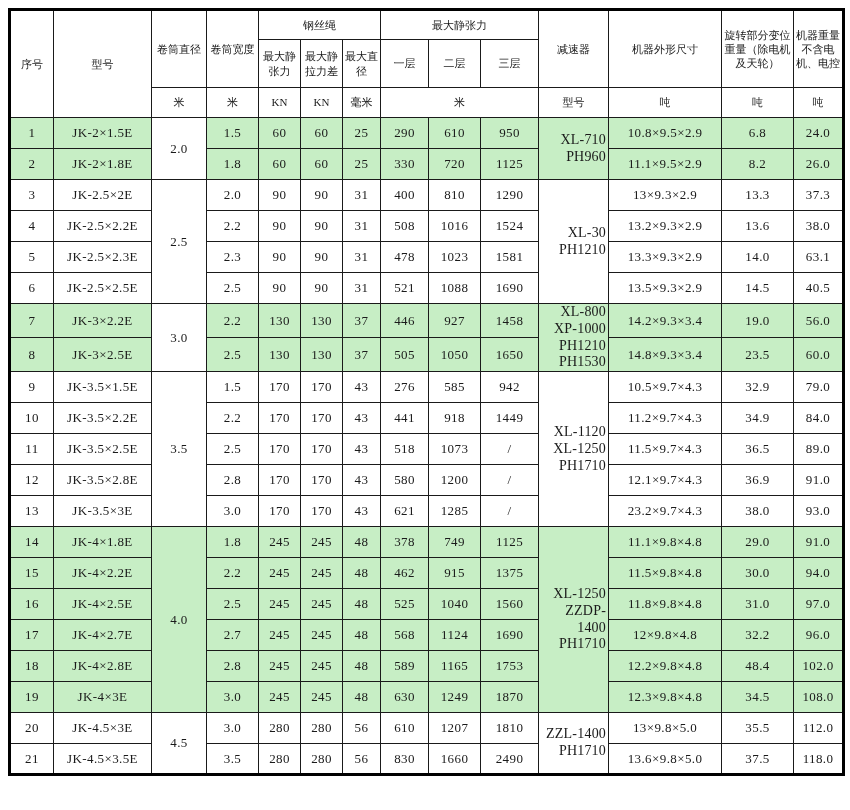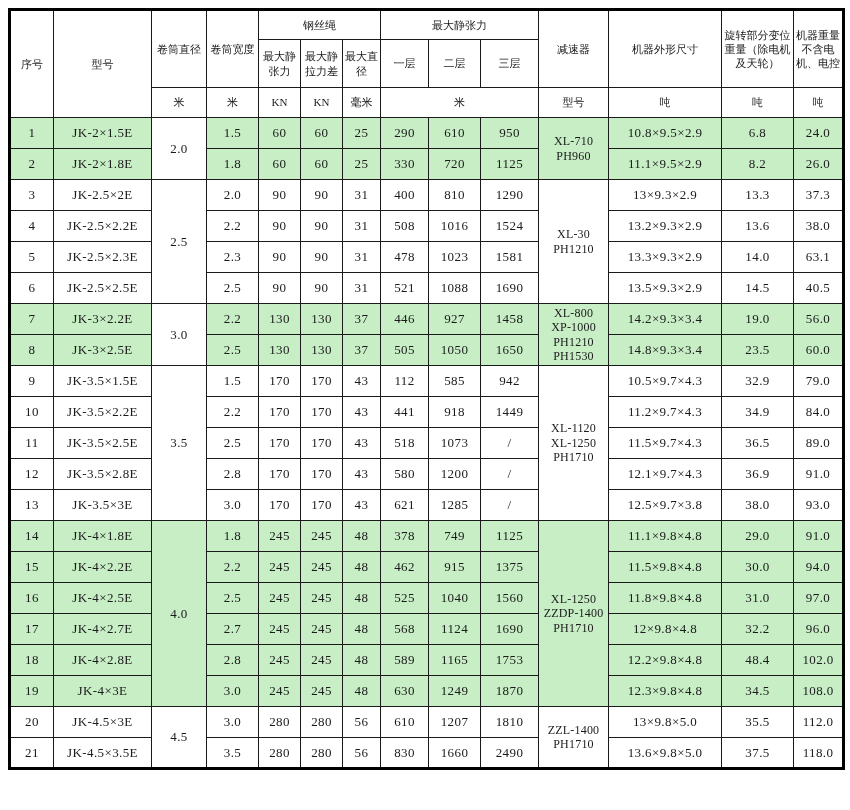--- a/index.html
+++ b/index.html
@@ -33,21 +33,21 @@
     white-space: nowrap;
   }
   .spec thead tr.h-group { height: 30px; }
   .spec thead tr.h-sub   { height: 48px; }
   .spec thead tr.h-unit  { height: 30px; }
   .spec tbody tr { height: 31px; }
   
   .spec tbody tr.green td { background: var(--hl, #c7eec5); }
   .spec tbody td.force-green { background: var(--hl, #c7eec5); }
   .spec tbody td.force-white { background: #ffffff !important; }
-  .spec td.pre { white-space: pre-line; line-height: 1.2; font-size: 12px; letter-spacing: 0.2px; }
+  .spec td.pre { white-space: pre-line; line-height: 1.2; font-size: 14px; letter-spacing: 0.2px; text-align: right; }
 </style>
 </head>
 <body>
 
 <table class="spec">
   <colgroup>
     <col style="width:44px">
       <col style="width:98px">
       <col style="width:55px">
       <col style="width:52px">
@@ -221,21 +221,21 @@
         <td>60.0</td>
       </tr>
       <tr>
         <td>9</td>
         <td>JK-3.5×1.5E</td>
         <td class="force-white" rowspan="5">3.5</td>
         <td>1.5</td>
         <td>170</td>
         <td>170</td>
         <td>43</td>
-        <td>112</td>
+        <td>276</td>
         <td>585</td>
         <td>942</td>
         <td class="pre force-white" rowspan="5">XL-1120
 XL-1250
 PH1710</td>
         <td>10.5×9.7×4.3</td>
         <td>32.9</td>
         <td>79.0</td>
       </tr>
       <tr>
@@ -283,21 +283,21 @@
       <tr>
         <td>13</td>
         <td>JK-3.5×3E</td>
         <td>3.0</td>
         <td>170</td>
         <td>170</td>
         <td>43</td>
         <td>621</td>
         <td>1285</td>
         <td>/</td>
-        <td>12.5×9.7×3.8</td>
+        <td>23.2×9.7×4.3</td>
         <td>38.0</td>
         <td>93.0</td>
       </tr>
       <tr class="green">
         <td>14</td>
         <td>JK-4×1.8E</td>
         <td class="force-green" rowspan="6">4.0</td>
         <td>1.8</td>
         <td>245</td>
         <td>245</td>

